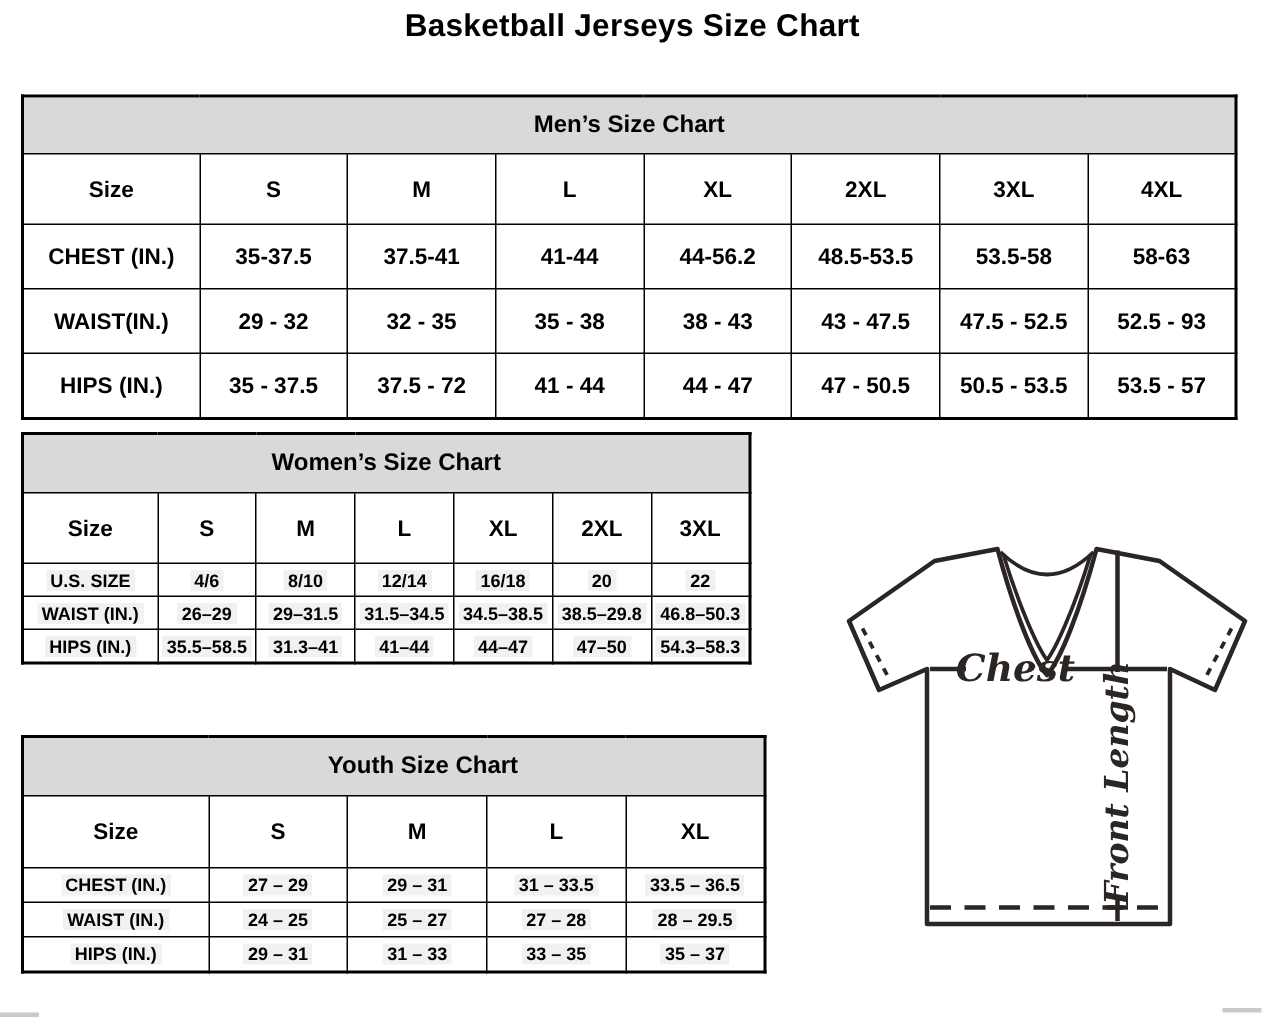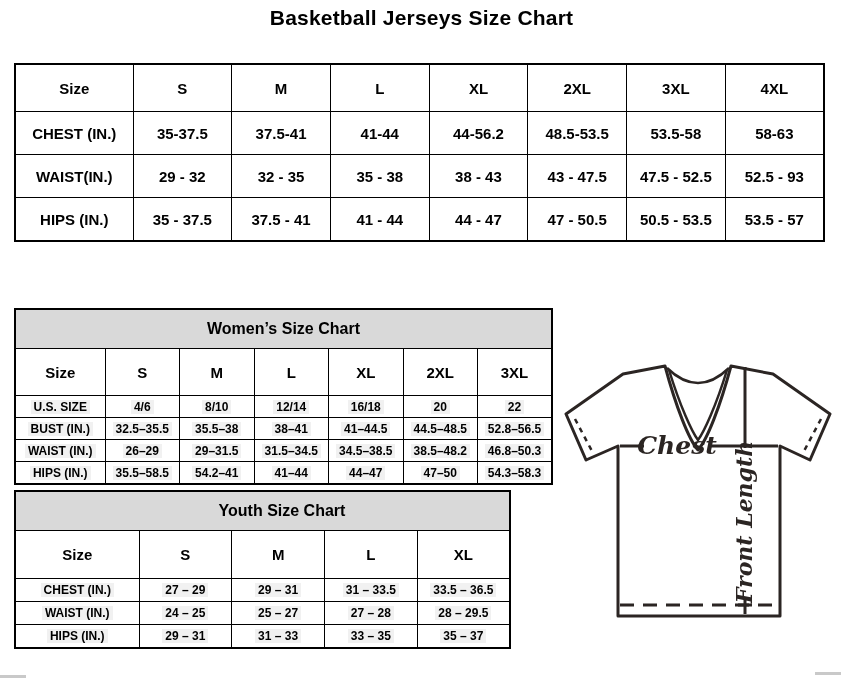--- a/index.html
+++ b/index.html
@@ -20,21 +20,21 @@
     font-weight:bold;padding:0;overflow:hidden;white-space:nowrap;
   }
   .tbl-title{background:#d9d9d9;font-size:16px;height:37px;}
   .hl{background:#f1f1f1;padding:0 3px;}
 
   #mens-table{left:14px;top:63px;width:811px;}
   #mens-table col.label-col{width:118px;}
   #mens-table .size-row th{height:46px;font-size:15px;}
   #mens-table tbody th,#mens-table tbody td{height:42px;font-size:15px;}
 
-  #womens-table{left:14px;top:308px;width:539px;}
+  #womens-table{left:14px;top:288px;width:487px;}
   #womens-table col.label-col{width:90px;}
   #womens-table .tbl-title{height:38px;}
   #womens-table .size-row th{height:46px;font-size:15px;}
   #womens-table tbody th,#womens-table tbody td{height:21px;font-size:12px;}
 
   #youth-table{left:14px;top:490px;width:497px;}
   #youth-table col.label-col{width:124px;}
   #youth-table .tbl-title{height:38px;padding-left:39px;}
   #youth-table .size-row th{height:47px;font-size:15px;}
   #youth-table tbody th,#youth-table tbody td{height:22px;font-size:12px;}
@@ -58,20 +58,23 @@
       <col class="label-col">
       <col>
       <col>
       <col>
       <col>
       <col>
       <col>
       <col>
     </colgroup>
   <thead>
+    <tr>
+      <th class="tbl-title" colspan="8">Men’s Size Chart</th>
+    </tr>
     <tr class="size-row">
         <th>Size</th>
         <th>S</th>
         <th>M</th>
         <th>L</th>
         <th>XL</th>
         <th>2XL</th>
         <th>3XL</th>
         <th>4XL</th>
       </tr>
@@ -93,21 +96,21 @@
         <td>32 - 35</td>
         <td>35 - 38</td>
         <td>38 - 43</td>
         <td>43 - 47.5</td>
         <td>47.5 - 52.5</td>
         <td>52.5 - 93</td>
       </tr>
       <tr>
         <th>HIPS (IN.)</th>
         <td>35 - 37.5</td>
-        <td>37.5 - 41</td>
+        <td>37.5 - 72</td>
         <td>41 - 44</td>
         <td>44 - 47</td>
         <td>47 - 50.5</td>
         <td>50.5 - 53.5</td>
         <td>53.5 - 57</td>
       </tr>
     </tbody>
 </table>
 
 <table id="womens-table" class="size-table">
@@ -138,41 +141,32 @@
       <tr>
         <th><span class="hl">U.S. SIZE</span></th>
         <td><span class="hl">4/6</span></td>
         <td><span class="hl">8/10</span></td>
         <td><span class="hl">12/14</span></td>
         <td><span class="hl">16/18</span></td>
         <td><span class="hl">20</span></td>
         <td><span class="hl">22</span></td>
       </tr>
       <tr>
-        <th><span class="hl">BUST (IN.)</span></th>
-        <td><span class="hl">32.5–35.5</span></td>
-        <td><span class="hl">35.5–38</span></td>
-        <td><span class="hl">38–41</span></td>
-        <td><span class="hl">41–44.5</span></td>
-        <td><span class="hl">44.5–48.5</span></td>
-        <td><span class="hl">52.8–56.5</span></td>
-      </tr>
-      <tr>
         <th><span class="hl">WAIST (IN.)</span></th>
         <td><span class="hl">26–29</span></td>
         <td><span class="hl">29–31.5</span></td>
         <td><span class="hl">31.5–34.5</span></td>
         <td><span class="hl">34.5–38.5</span></td>
-        <td><span class="hl">38.5–48.2</span></td>
+        <td><span class="hl">38.5–29.8</span></td>
         <td><span class="hl">46.8–50.3</span></td>
       </tr>
       <tr>
         <th><span class="hl">HIPS (IN.)</span></th>
         <td><span class="hl">35.5–58.5</span></td>
-        <td><span class="hl">54.2–41</span></td>
+        <td><span class="hl">31.3–41</span></td>
         <td><span class="hl">41–44</span></td>
         <td><span class="hl">44–47</span></td>
         <td><span class="hl">47–50</span></td>
         <td><span class="hl">54.3–58.3</span></td>
       </tr>
     </tbody>
 </table>
 
 <table id="youth-table" class="size-table">
     <colgroup>

